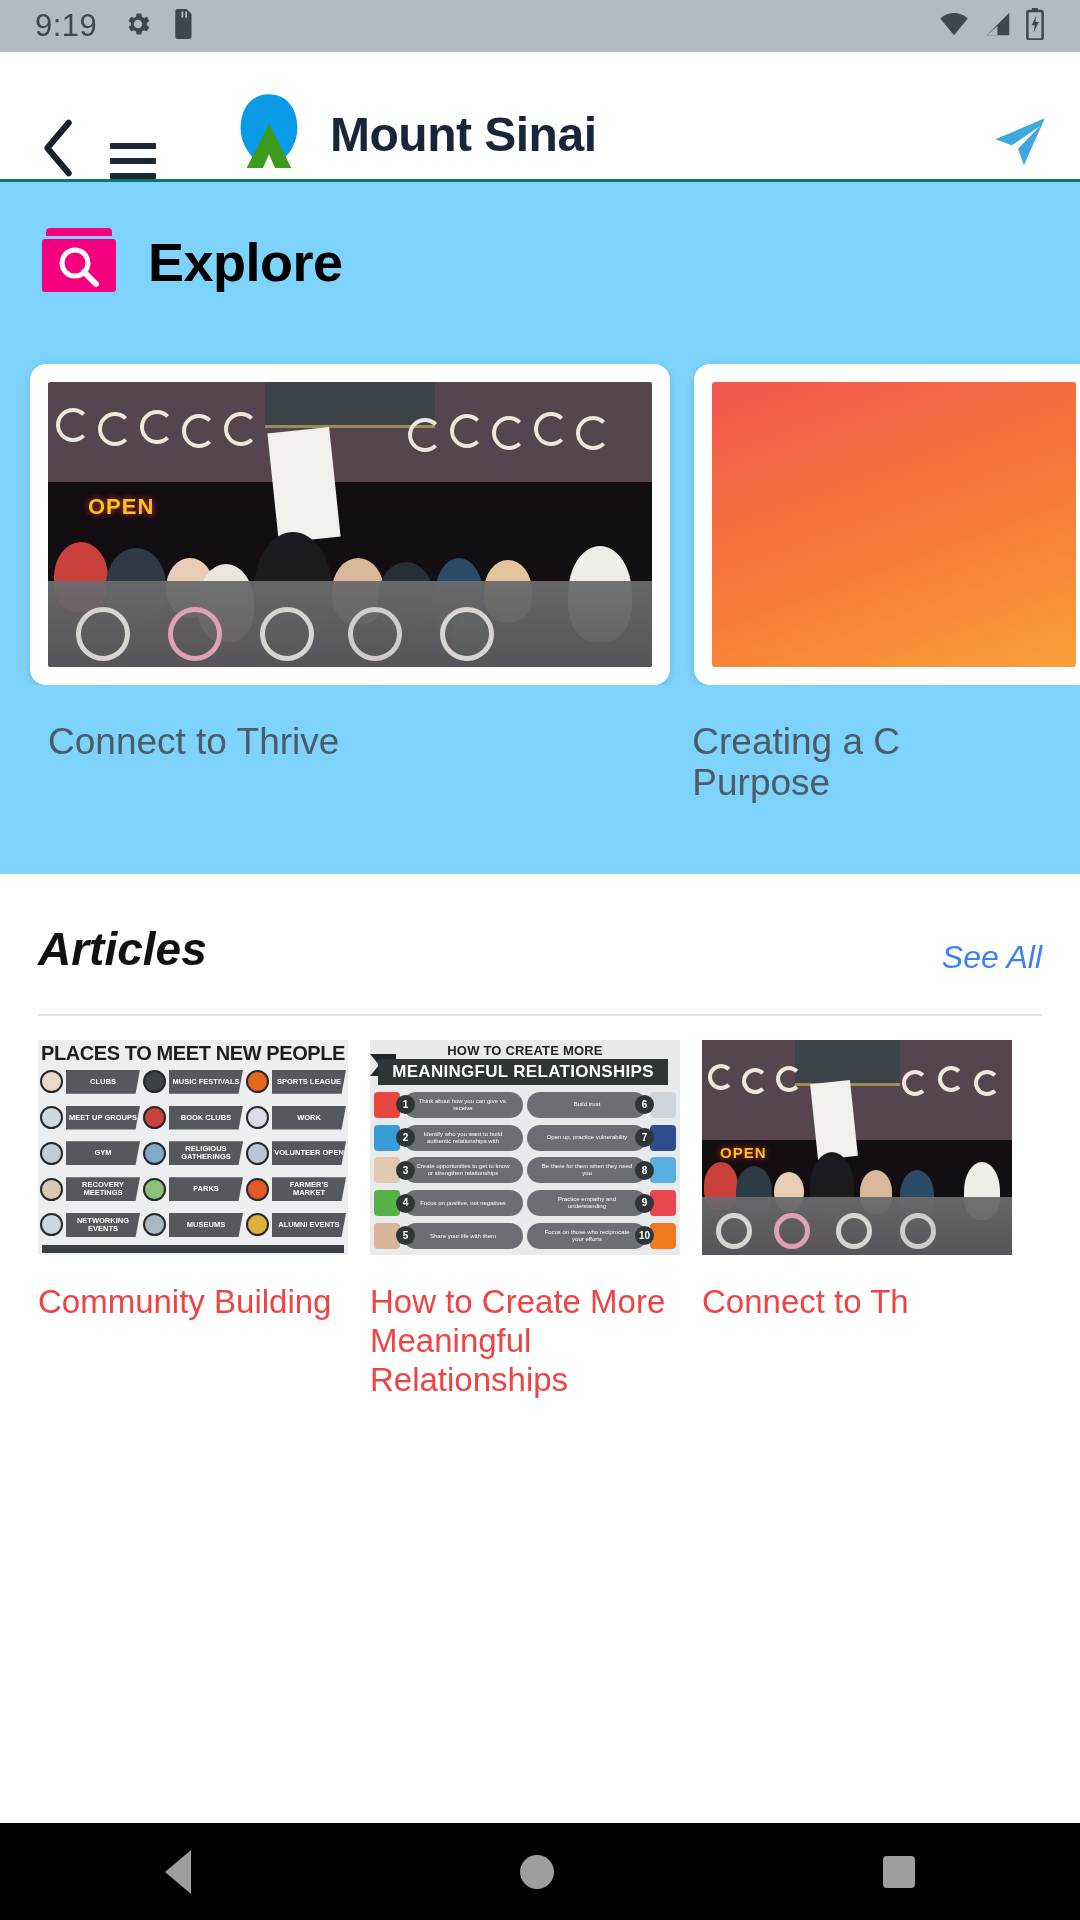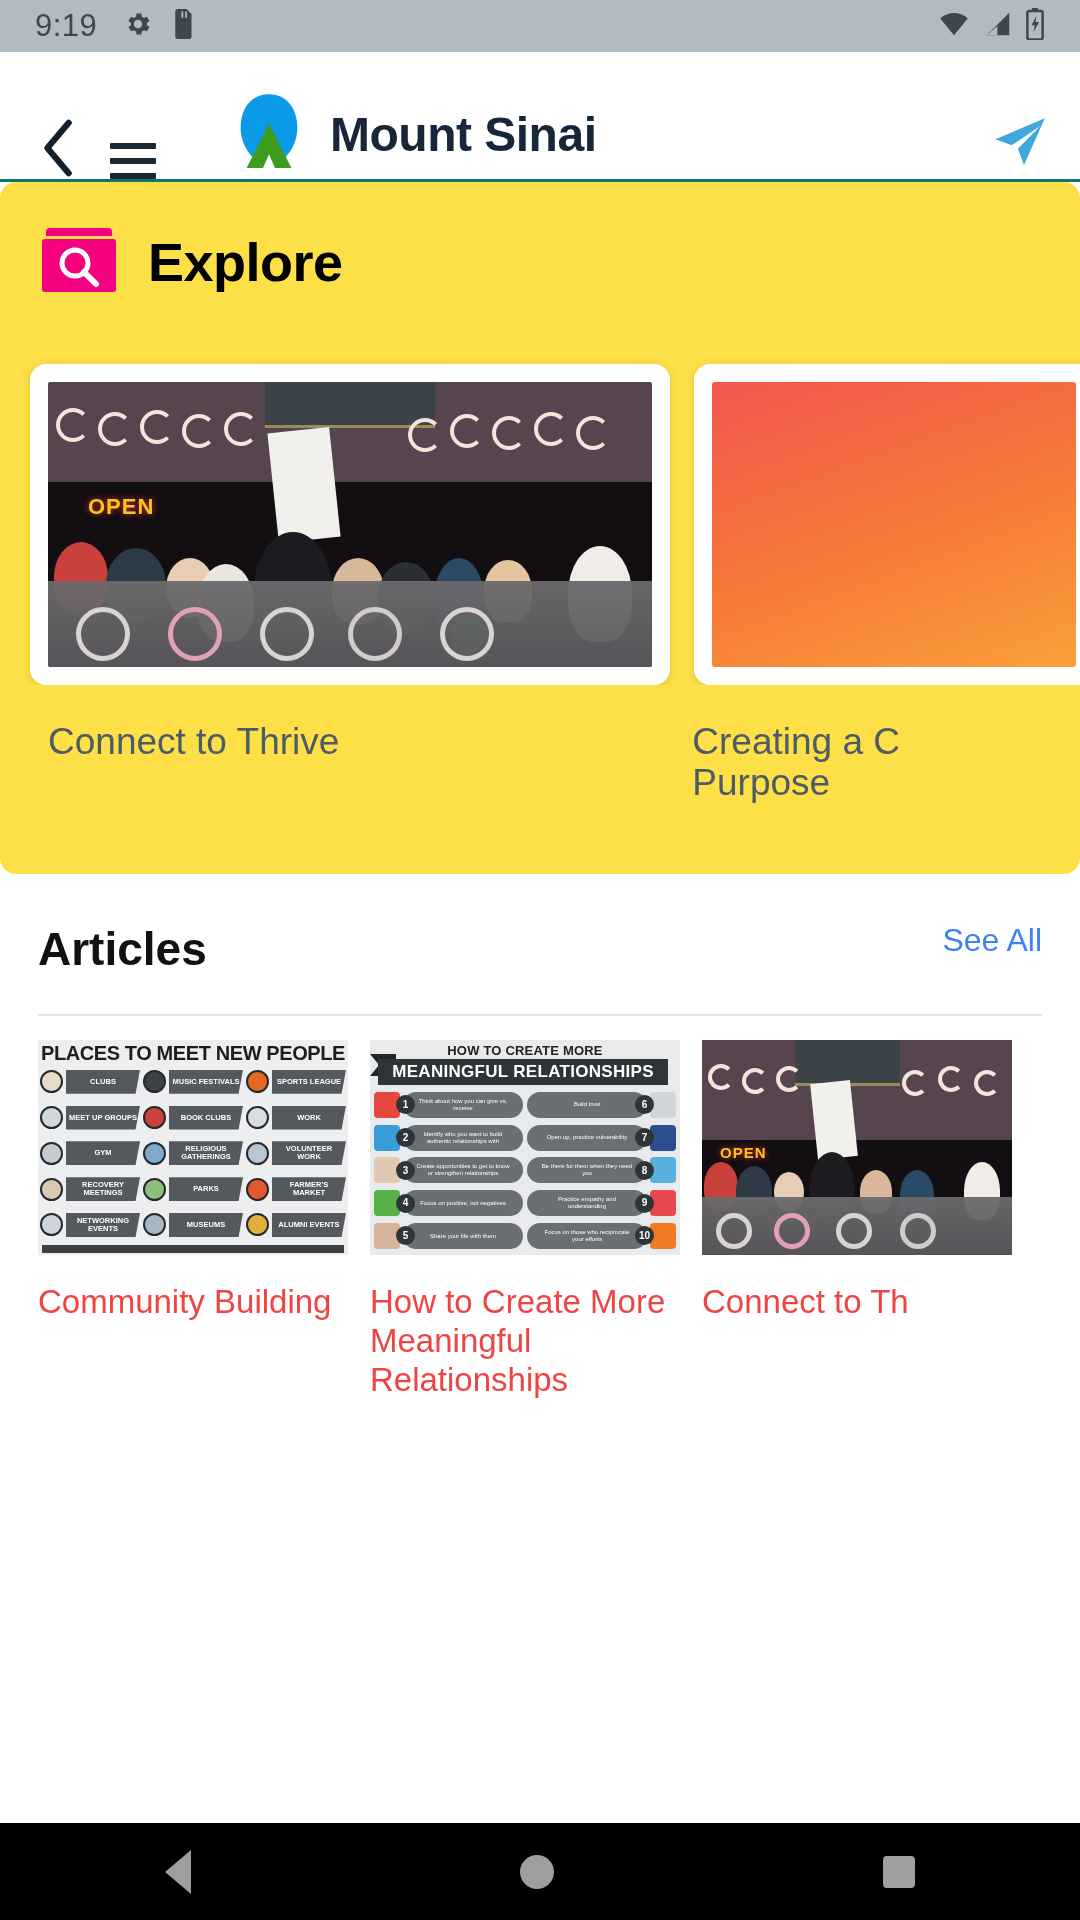--- a/index.html
+++ b/index.html
@@ -26,21 +26,21 @@
     border-bottom: 3px solid #0f766e;
   }
   .hdr-back { width: 58px; display:flex; align-items:center; justify-content:center; }
   .hdr-menu { width: 62px; margin-left: 14px; display:flex; flex-direction:column; gap:9px; align-items:center; }
   .hdr-menu span { display:block; width: 46px; height: 6px; background:#1b2733; border-radius:1px; }
   .brand { display:flex; align-items:center; gap: 18px; margin-left: 62px; }
   .brand-name { font-size: 48px; font-weight: 700; color: #17263a; letter-spacing:-.5px; font-family:"Liberation Sans", sans-serif; }
   .hdr-send { margin-left: auto; }
 
   
-  .explore-section { background: #fde047; padding: 40px 0 0 0; border-radius: 16px; }
+  .explore-section { background: #7dd3fc; padding: 40px 0 0 0; }
   .explore-head { display:flex; align-items:center; gap: 28px; padding: 0 38px; }
   .explore-title { font-size: 54px; font-weight: 700; color:#000; letter-spacing:-.5px; }
 
   .cards-row { display:flex; gap: 24px; padding: 62px 0 0 30px; overflow:hidden; }
   .feat-card {
     background:#fff; border-radius: 16px; padding: 18px;
     box-shadow: 0 2px 8px rgba(0,0,0,.13);
     flex: 0 0 auto;
   }
   .feat-card.c1 { width: 640px; }
@@ -66,21 +66,21 @@
     font-size: 37px; color:#4c5b66; line-height:1.12;
     font-family:"Liberation Sans", sans-serif; font-weight:400;
   }
   .captions-row { display:flex; gap:24px; padding: 36px 0 0 48px; }
   .cap1 { width: 640px; }
   .cap2 { width: 400px; }
   .explore-spacer { height: 70px; }
 
   
   .articles { background:#fff; padding: 48px 38px 0 38px; }
-  .art-head { display:flex; align-items:flex-start; justify-content:space-between; }
+  .art-head { display:flex; align-items:flex-end; justify-content:space-between;font-style:italic; }
   .art-title { font-size:46px; font-weight:700; color:#111; }
   .see-all { font-size:32px; color:#3b82f6; font-weight:400; }
   .art-divider { height:2px; background:#e3e3e3; margin-top: 38px; }
 
   .art-row { display:flex; gap: 22px; margin-top: 24px; overflow:hidden; }
   .art-item { flex:0 0 auto; width: 310px; }
   .art-thumb { width:310px; height: 215px; overflow:hidden; background:#e9eaec; position:relative; }
   .art-caption { font-size:33px; color:#ef4444; line-height:1.18; margin-top: 28px; font-weight:400; }
 
   
@@ -306,21 +306,21 @@
               <div class="ig1-cell">
                 <div class="ig1-dot" style="background: rgb(195, 204, 211);"></div>
                 <div class="ig1-tag">GYM</div>
               </div>
               <div class="ig1-cell">
                 <div class="ig1-dot" style="background: rgb(127, 168, 201);"></div>
                 <div class="ig1-tag">RELIGIOUS GATHERINGS</div>
               </div>
               <div class="ig1-cell">
                 <div class="ig1-dot" style="background: rgb(185, 199, 210);"></div>
-                <div class="ig1-tag">VOLUNTEER WORK</div>
+                <div class="ig1-tag">VOLUNTEER OPEN</div>
               </div>
               <div class="ig1-cell">
                 <div class="ig1-dot" style="background: rgb(217, 201, 178);"></div>
                 <div class="ig1-tag">RECOVERY MEETINGS</div>
               </div>
               <div class="ig1-cell">
                 <div class="ig1-dot" style="background: rgb(142, 192, 124);"></div>
                 <div class="ig1-tag">PARKS</div>
               </div>
               <div class="ig1-cell">

